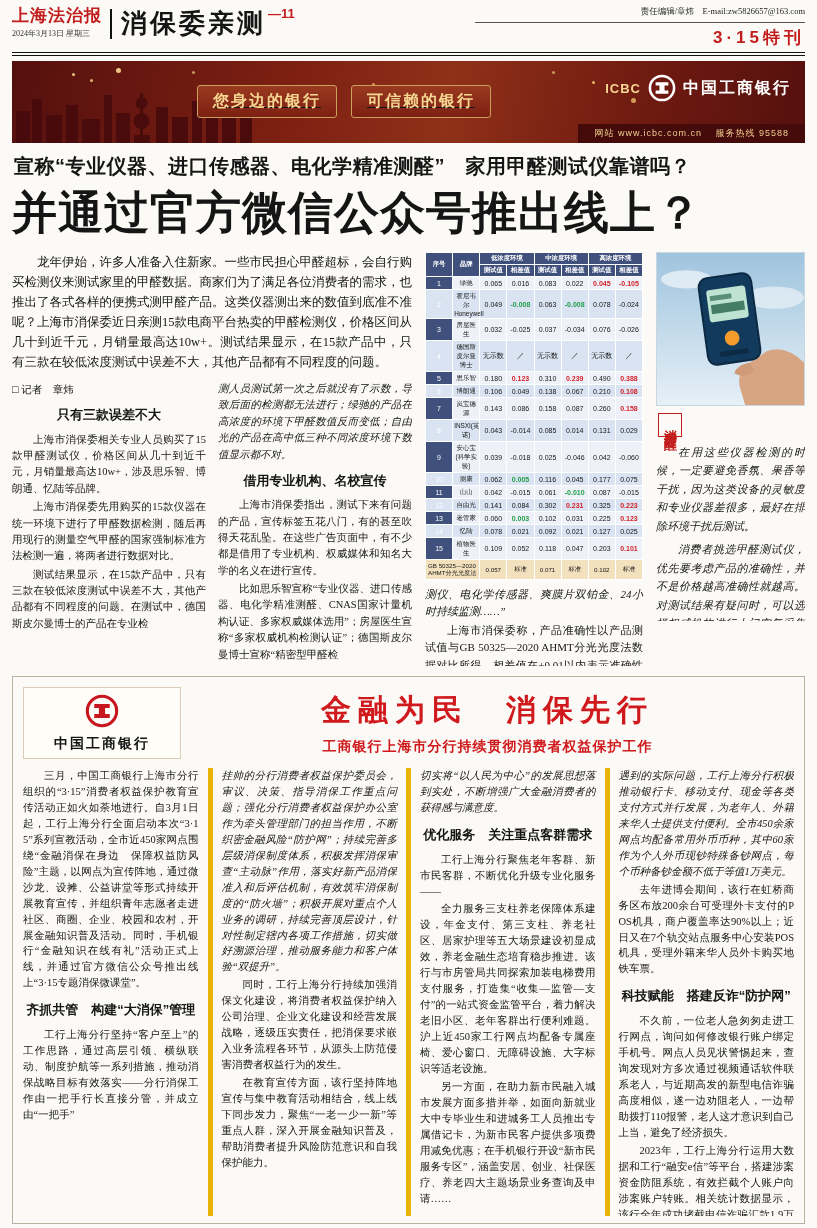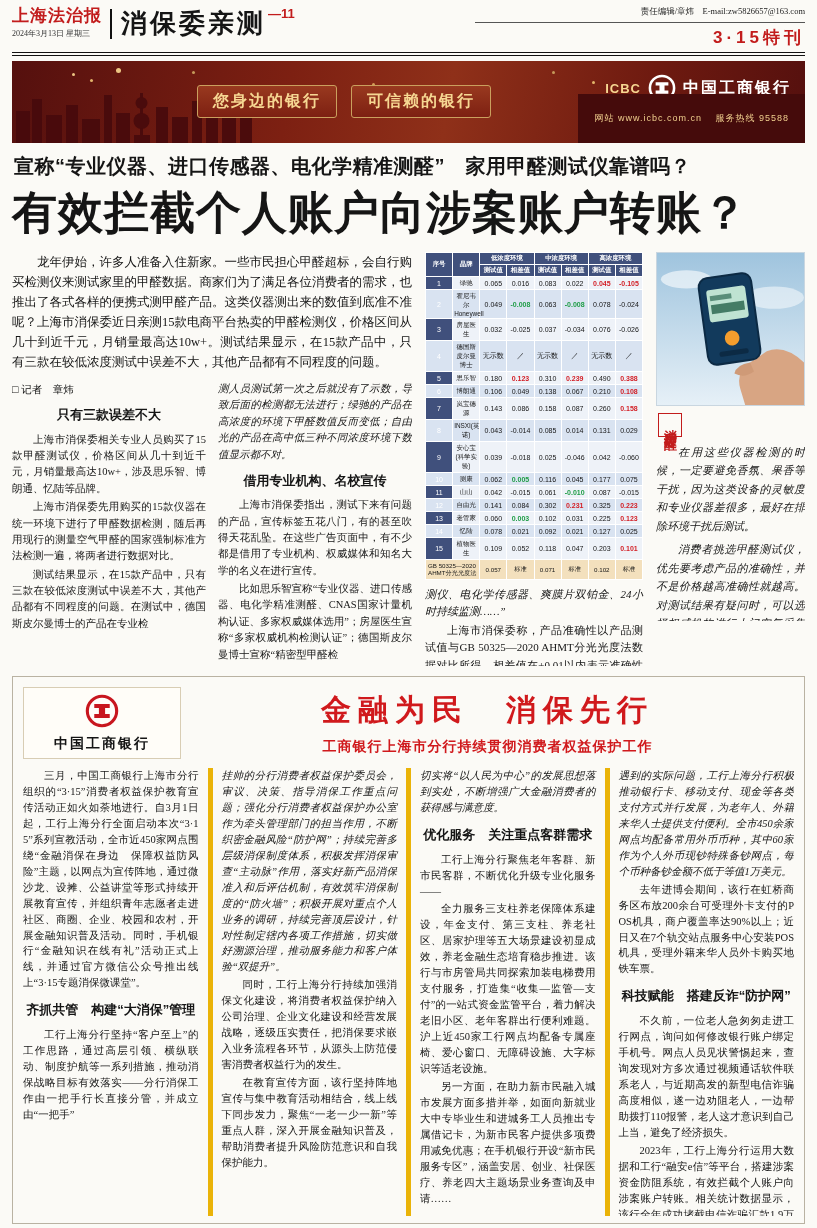--- a/index.html
+++ b/index.html
@@ -22,29 +22,29 @@
               border-top:1px solid #555;margin-top:4px;padding-top:3px;letter-spacing:4px;}
 
   
   .banner{position:relative;height:82px;margin-top:5px;overflow:hidden;
           background:linear-gradient(100deg,#55100e,#7d2012 35%,#8f3019 55%,#6e1a10 80%,#55100e);}
   .skyline{position:absolute;left:4px;bottom:0;opacity:.9;}
   .sparks{position:absolute;left:60px;top:12px;width:3px;height:3px;border-radius:50%;background:#f4cf8a;opacity:.95;
           box-shadow:18px 6px 0 #e9bd6f,45px -4px 0 1px #f4cf8a,120px -2px 0 #caa05e,
                      300px 10px 0 #d9a55b,340px 30px 0 1px #f4cf8a,
                      480px -2px 0 #caa05e,520px 8px 0 #e9bd6f,560px 26px 0 1px #d9a55b;}
-  .slogans{position:absolute;left:185px;top:24px;display:flex;gap:14px;z-index:2;}
+  .slogans{position:absolute;left:185px;top:24px;display:flex;gap:14px;z-index:2;text-decoration:underline;}
   .slogan{color:#f6d792;font-size:16px;font-weight:bold;letter-spacing:2px;padding:5px 15px;
           font-family:"Liberation Sans",sans-serif;border:1px solid #caa05e;border-radius:3px;
           background:linear-gradient(#99391f,#7d2012);}
   .bank{position:absolute;right:14px;top:13px;display:flex;align-items:center;gap:7px;}
   .icbc-txt{color:#f6d792;font-weight:bold;font-size:13px;font-family:"Liberation Sans",sans-serif;letter-spacing:1px;}
   .bank-name{color:#ffffff;font-weight:bold;font-size:16px;letter-spacing:2px;font-family:"Liberation Sans",sans-serif;}
   .banner-foot{position:absolute;right:0;bottom:0;background:#450b0b;color:#f0cf8e;font-size:9px;
-               padding:18px 16px;letter-spacing:1px;font-family:"Liberation Sans",sans-serif;}
+               padding:3px 16px;letter-spacing:1px;font-family:"Liberation Sans",sans-serif;}
 
   
   .kicker{font-family:"Liberation Sans",sans-serif;font-weight:bold;font-size:20px;margin:10px 2px 2px;letter-spacing:.5px;}
   .title{font-family:"Liberation Sans",sans-serif;font-weight:bold;font-size:45px;letter-spacing:1px;margin:3px 0 9px;}
 
   
   .main{display:grid;grid-template-columns:400px 218px 1fr;gap:13px;height:414px;overflow:hidden;}
   .lead{font-size:12.5px;line-height:1.6;text-align:justify;text-indent:2em;margin:0 0 9px;word-break:break-all;}
   .acols{display:flex;gap:12px;height:290px;overflow:hidden;}
   .acol{flex:1;font-size:10.5px;line-height:1.56;text-align:justify;overflow:hidden;word-break:break-all;}
@@ -153,21 +153,21 @@
     </div>
     <div class="banner-foot">
       <span>网站</span>
       <span>www.icbc.com.cn</span>　
       <span>服务热线</span>
       <span>95588</span>
     </div>
   </div>
 
   <div class="kicker" actable="false">宣称“专业仪器、进口传感器、电化学精准测醛”　家用甲醛测试仪靠谱吗？</div>
-  <h1 class="title">有效拦截个人账户向涉案账户转账？</h1>
+  <h1 class="title">并通过官方微信公众号推出线上？</h1>
 
   <div class="main">
     <div class="m-left">
       <p class="lead">龙年伊始，许多人准备入住新家。一些市民担心甲醛超标，会自行购买检测仪来测试家里的甲醛数据。商家们为了满足各位消费者的需求，也推出了各式各样的便携式测甲醛产品。这类仪器测出来的数值到底准不准呢？上海市消保委近日亲测15款电商平台热卖的甲醛检测仪，价格区间从几十到近千元，月销量最高达10w+。测试结果显示，在15款产品中，只有三款在较低浓度测试中误差不大，其他产品都有不同程度的问题。</p>
       <div class="acols">
         <div class="acol">
             <div class="blk-by">□ 记者　章炜</div>
             <div class="blk-h">只有三款误差不大</div>
             <div class="blk-p">上海市消保委相关专业人员购买了15款甲醛测试仪，价格区间从几十到近千元，月销量最高达10w+，涉及思乐智、博朗通、忆陆等品牌。</div>
             <div class="blk-p">上海市消保委先用购买的15款仪器在统一环境下进行了甲醛数据检测，随后再用现行的测量空气甲醛的国家强制标准方法检测一遍，将两者进行数据对比。</div>

